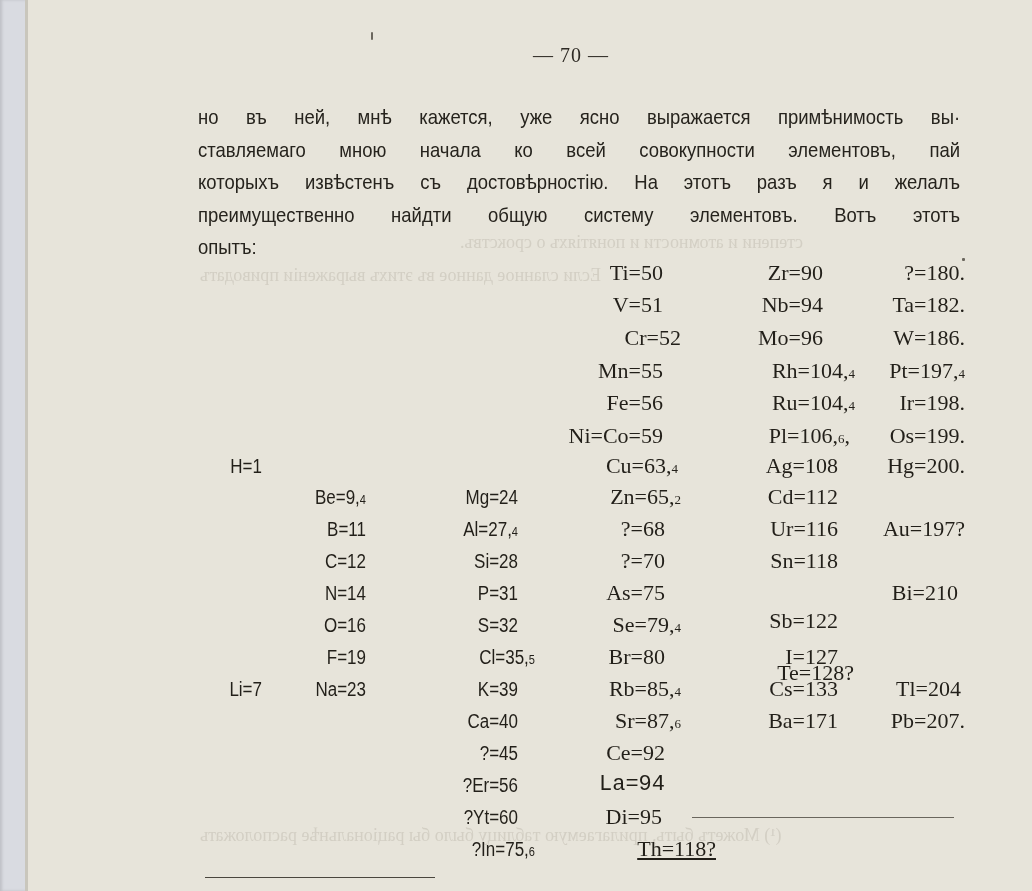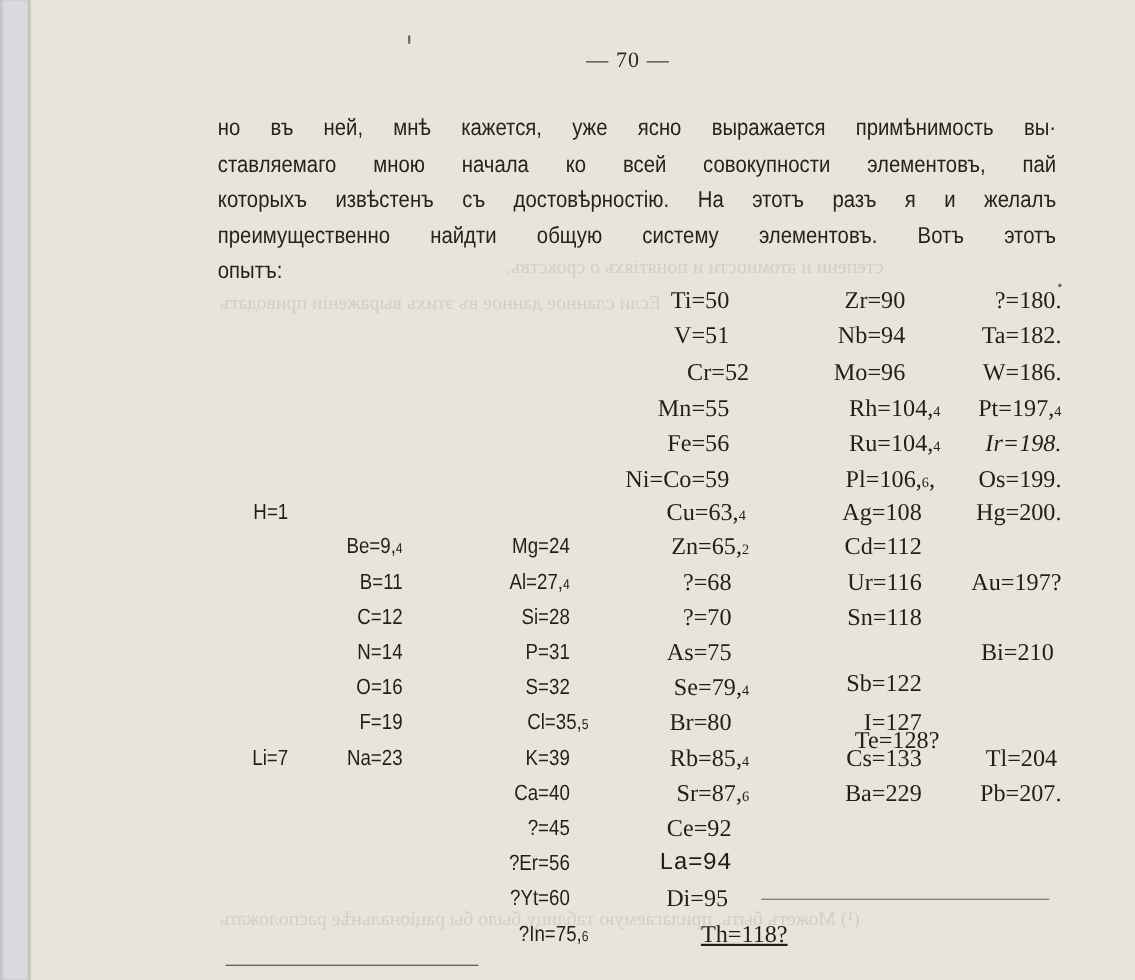--- a/index.html
+++ b/index.html
@@ -55,21 +55,21 @@
     <div class="cell" style="left: 823px; top: 292px;">Nb=94</div>
     <div class="cell" style="left: 965px; top: 292px;">Ta=182.</div>
     <div class="cell" style="left: 663px; top: 325px; margin-left: 18px;">Cr=52</div>
     <div class="cell" style="left: 823px; top: 325px;">Mo=96</div>
     <div class="cell" style="left: 965px; top: 325px;">W=186.</div>
     <div class="cell" style="left: 663px; top: 358px;">Mn=55</div>
     <div class="cell" style="left: 855px; top: 358px;">Rh=104,<sub>4</sub></div>
     <div class="cell" style="left: 965px; top: 358px;">Pt=197,<sub>4</sub></div>
     <div class="cell" style="left: 663px; top: 390px;">Fe=56</div>
     <div class="cell" style="left: 855px; top: 390px;">Ru=104,<sub>4</sub></div>
-    <div class="cell" style="left: 965px; top: 390px; font-style: italic;">Ir=198.</div>
+    <div class="cell" style="left: 965px; top: 390px;">Ir=198.</div>
     <div class="cell" style="left: 663px; top: 423px;">Ni=Co=59</div>
     <div class="cell" style="left: 850px; top: 423px;">Pl=106,<sub>6</sub>,</div>
     <div class="cell" style="left: 965px; top: 423px;">Os=199.</div>
     <div class="cell cond" style="left: 262px; top: 453px;">H=1</div>
     <div class="cell" style="left: 678px; top: 453px;">Cu=63,<sub>4</sub></div>
     <div class="cell" style="left: 838px; top: 453px;">Ag=108</div>
     <div class="cell" style="left: 965px; top: 453px;">Hg=200.</div>
     <div class="cell cond" style="left: 366px; top: 484px;">Be=9,<sub>4</sub></div>
     <div class="cell cond" style="left: 518px; top: 484px;">Mg=24</div>
     <div class="cell" style="left: 681px; top: 484px;">Zn=65,<sub>2</sub></div>
@@ -97,21 +97,21 @@
     <div class="cell" style="left: 665px; top: 644px;">Br=80</div>
     <div class="cell" style="left: 838px; top: 644px;">I=127</div>
     <div class="cell cond" style="left: 262px; top: 676px;">Li=7</div>
     <div class="cell cond" style="left: 366px; top: 676px;">Na=23</div>
     <div class="cell cond" style="left: 518px; top: 676px;">K=39</div>
     <div class="cell" style="left: 681px; top: 676px;">Rb=85,<sub>4</sub></div>
     <div class="cell" style="left: 838px; top: 676px;">Cs=133</div>
     <div class="cell" style="left: 961px; top: 676px;">Tl=204</div>
     <div class="cell cond" style="left: 518px; top: 708px;">Ca=40</div>
     <div class="cell" style="left: 681px; top: 708px;">Sr=87,<sub>6</sub></div>
-    <div class="cell" style="left: 838px; top: 708px;">Ba=229</div>
+    <div class="cell" style="left: 838px; top: 708px;">Ba=171</div>
     <div class="cell" style="left: 965px; top: 708px;">Pb=207.</div>
     <div class="cell cond" style="left: 518px; top: 740px;">?=45</div>
     <div class="cell" style="left: 665px; top: 740px;">Ce=92</div>
     <div class="cell cond" style="left: 518px; top: 772px;">?Er=56</div>
     <div class="cell" style="left: 665px; top: 772px; font-family: Liberation Mono, monospace;">La=94</div>
     <div class="cell cond" style="left: 518px; top: 804px;">?Yt=60</div>
     <div class="cell" style="left: 662px; top: 804px;">Di=95</div>
     <div class="cell cond" style="left: 535px; top: 836px;">?In=75,<sub>6</sub></div>
     <div class="cell" style="left: 716px; top: 836px; text-decoration: underline;">Th=118?</div>
   </div>

